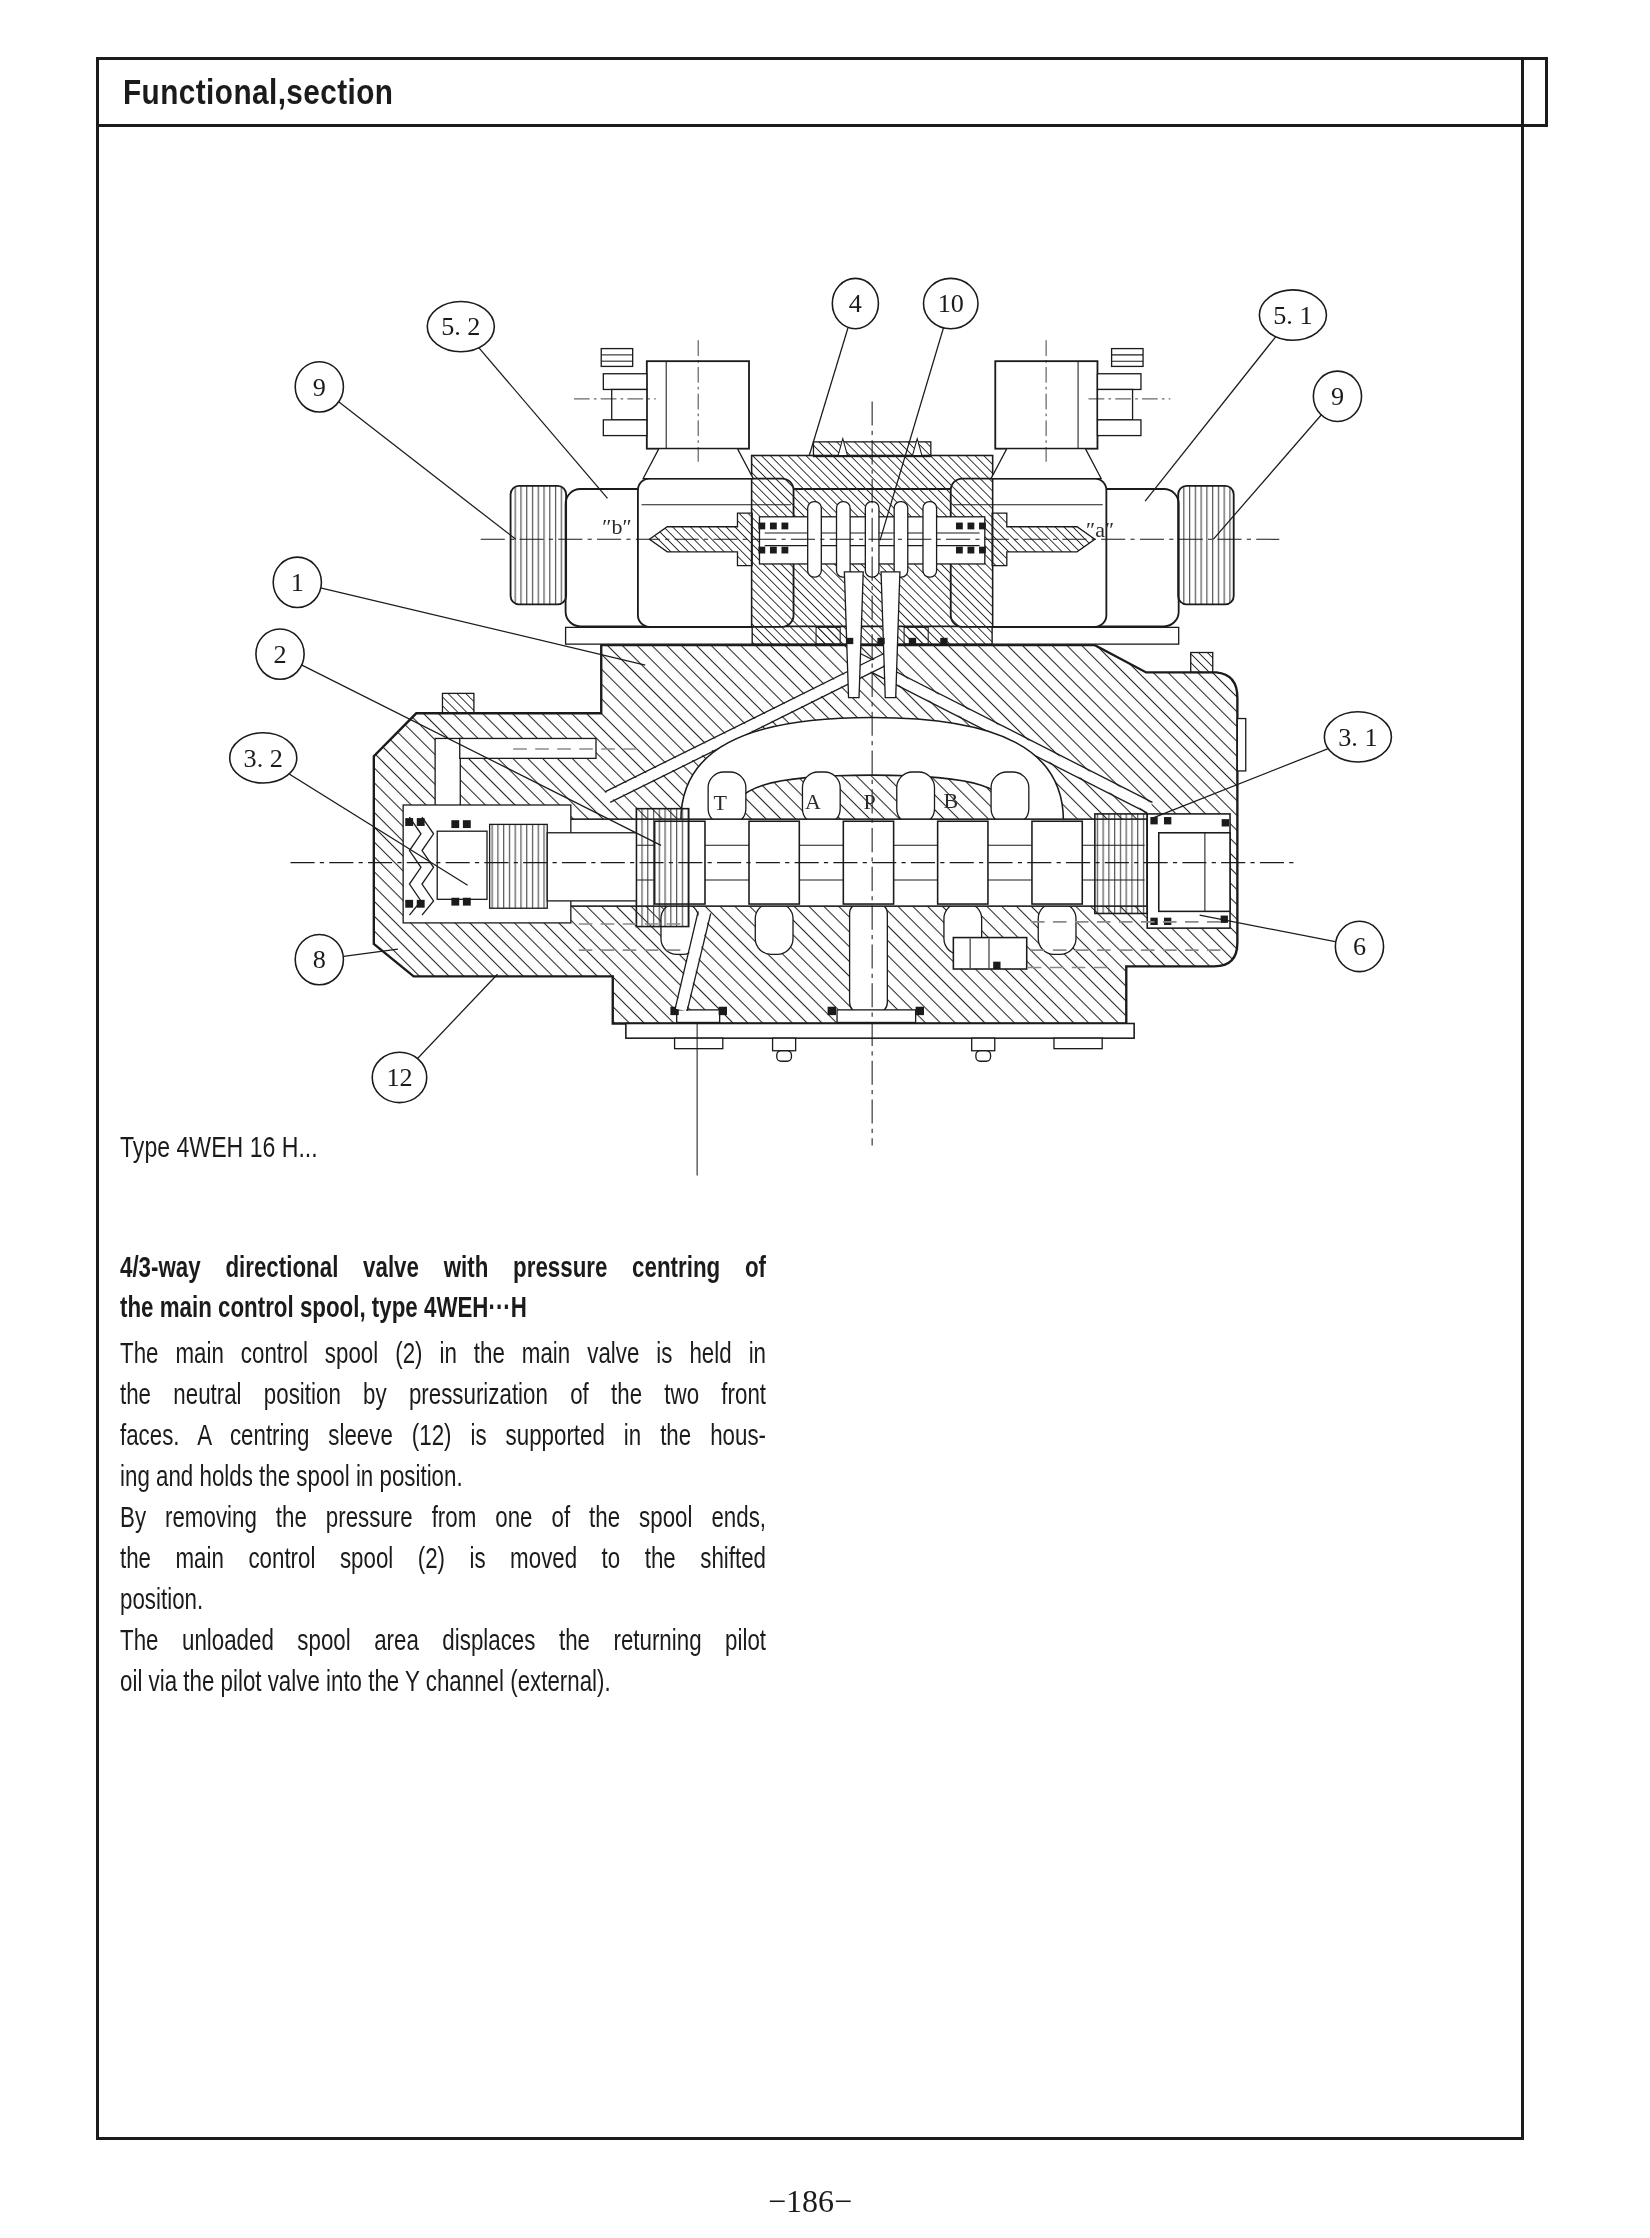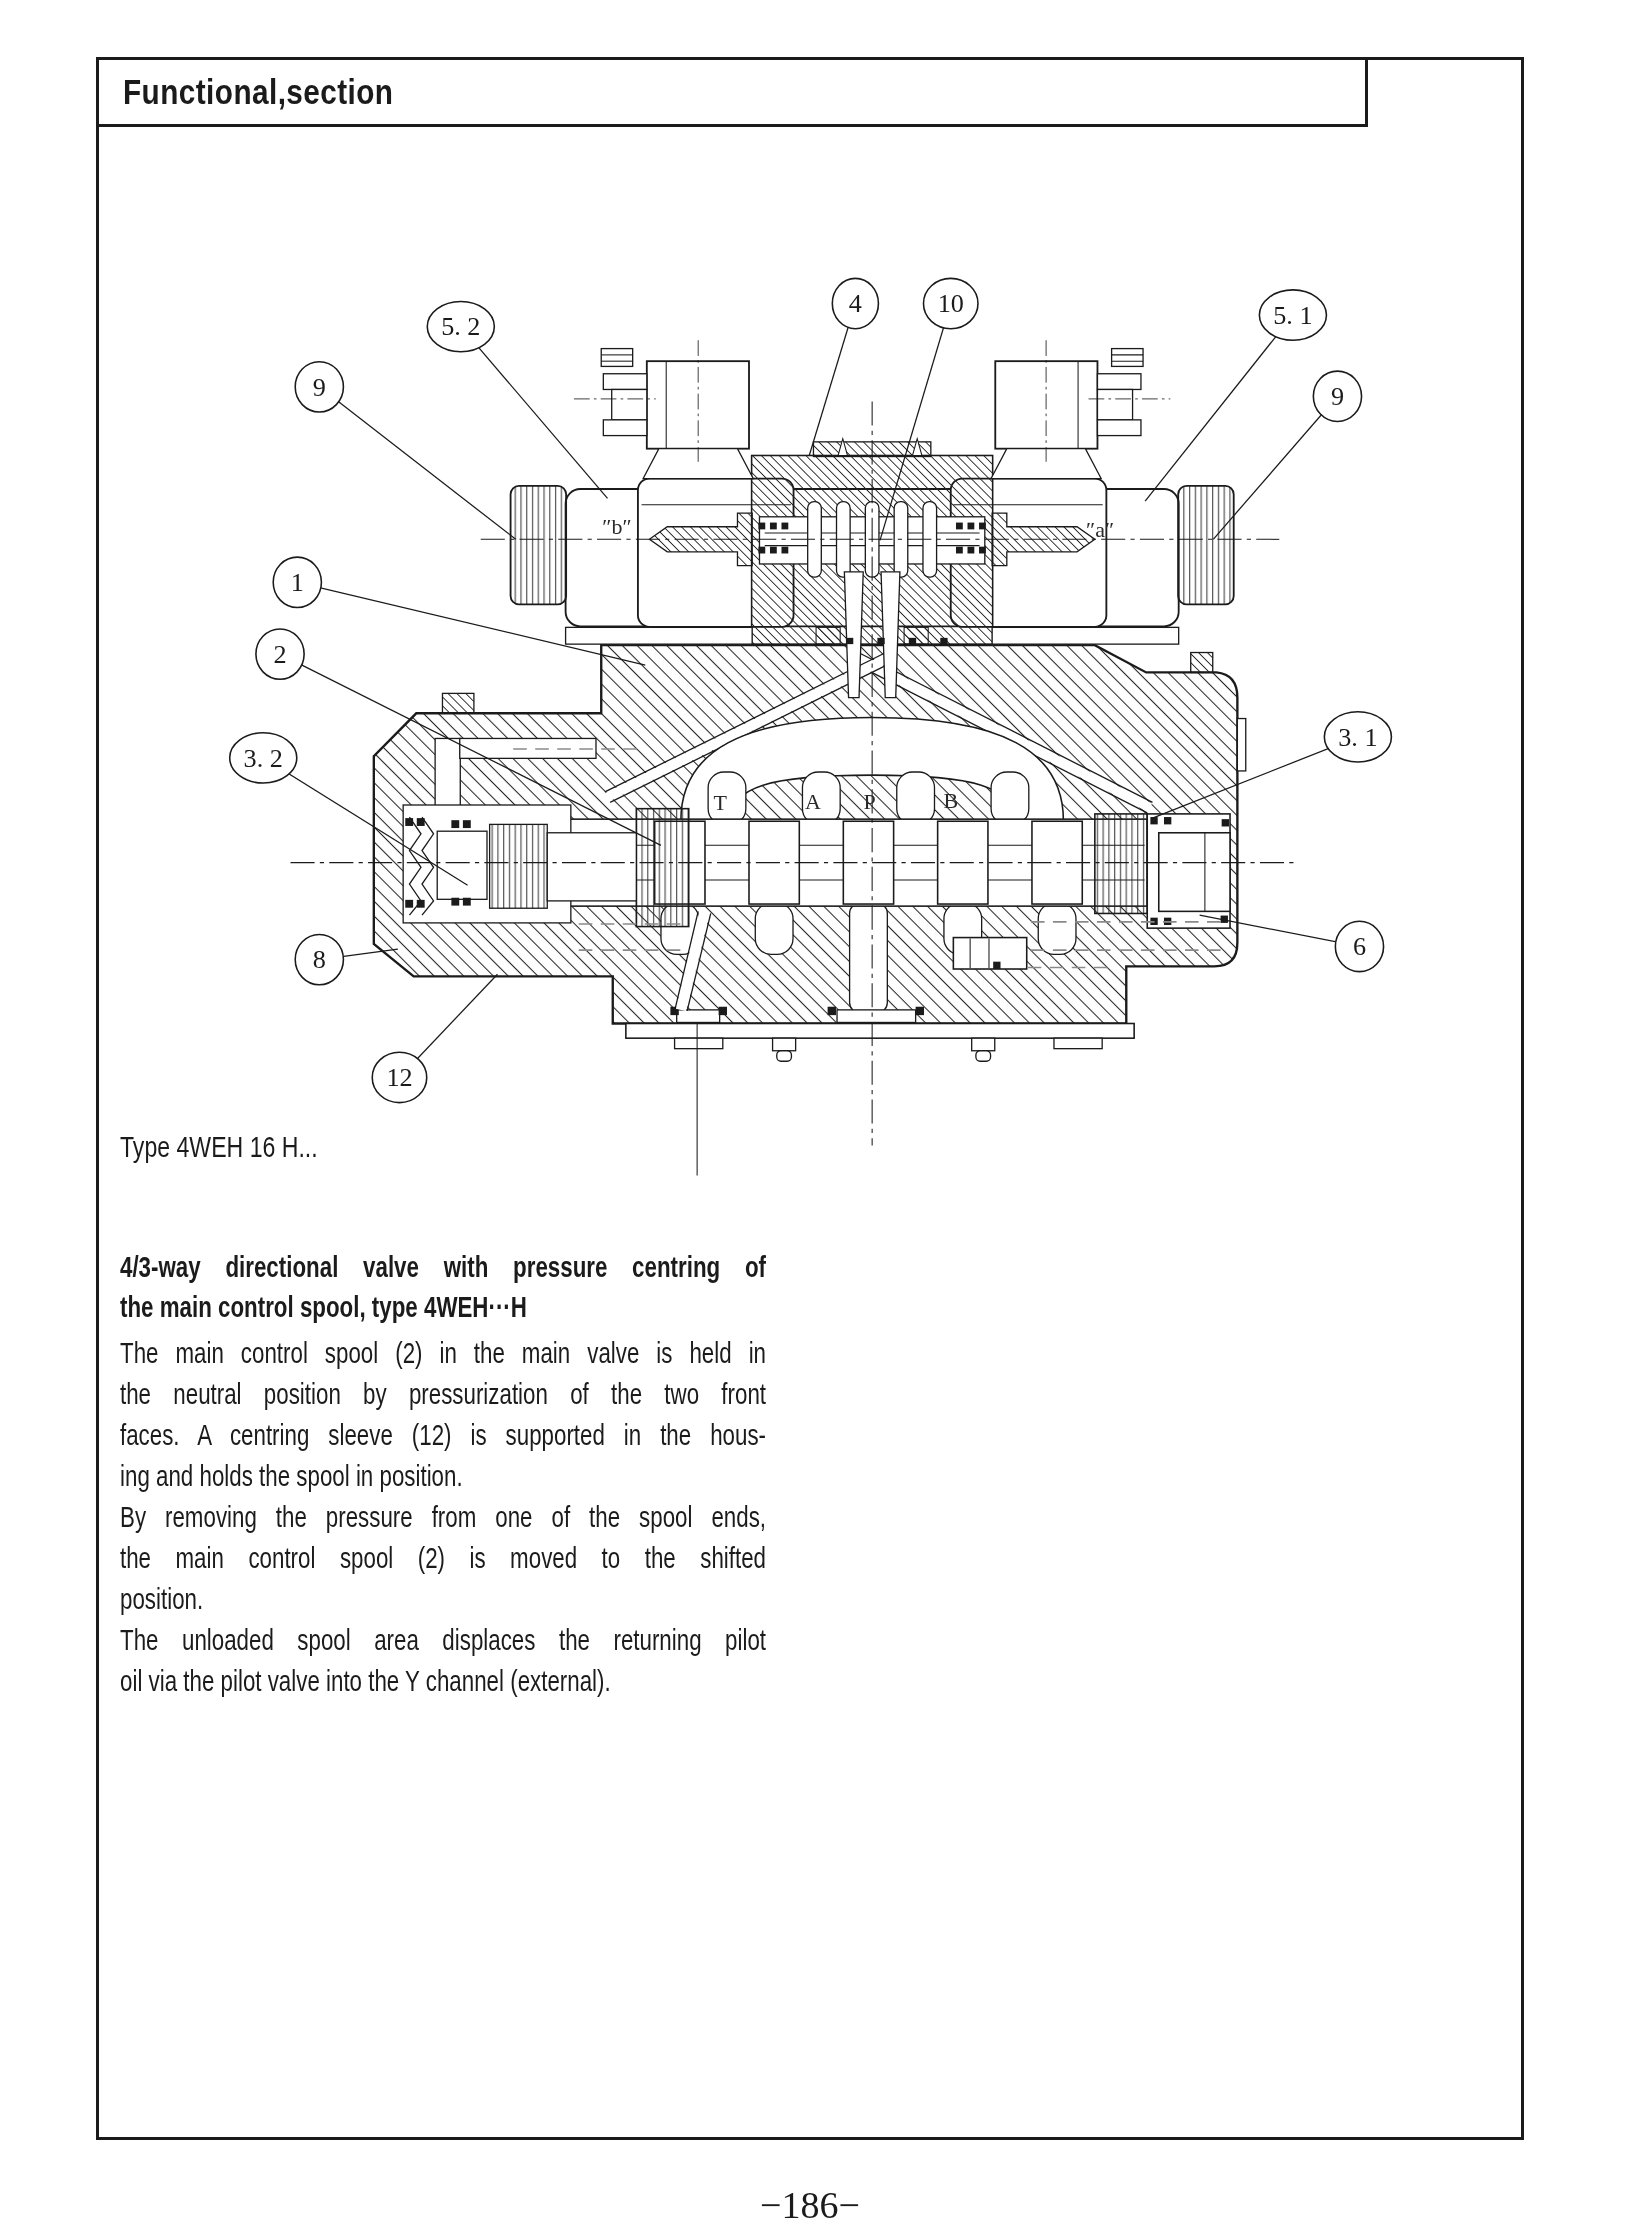--- a/index.html
+++ b/index.html
@@ -1,34 +1,34 @@
 <!DOCTYPE html>
 <html style="font-size:8.4px"><head>
 <meta charset="utf-8">
 <style>
   html,body{margin:0;padding:0;background:#e8e8e8;}
   .page{position:relative;width:1651px;height:2239px;background:#ffffff;overflow:hidden;
         font-family:"Liberation Sans","DejaVu Sans",sans-serif;color:#1b1b1b;}
   .frame{position:absolute;left:96px;top:57px;width:1428px;height:2083px;
          border:3.7px solid #1b1b1b;box-sizing:border-box;}
-  .hdr{position:absolute;left:96px;top:57px;width:1272px;height:70px;
+  .hdr{position:absolute;left:96px;top:57px;width:1452px;height:70px;
        border:3.7px solid #1b1b1b;border-bottom:3.7px solid #1b1b1b;box-sizing:border-box;
        display:flex;align-items:center;}
   .hdr span{display:inline-block;margin-left:23.6px;font-weight:bold;font-size:35px;
        letter-spacing:0.5px;transform:scaleX(0.85);transform-origin:0 50%;white-space:nowrap;}
   .diagram{position:absolute;left:225px;top:273px;width:1310px;height:933px;}
 
   .article{position:absolute;left:120px;top:1126px;width:839px;
            transform:scaleX(0.77);transform-origin:0 0;}
   .caption{font-size:30px;line-height:42px;white-space:nowrap;}
   .heading{margin-top:79px;font-weight:bold;font-size:29px;line-height:40px;}
   .bodytx{margin-top:6.3px;font-size:29px;line-height:41px;}
   .j{text-align:justify;text-align-last:justify;}
   .pgno{position:absolute;top:2183px;left:96px;width:1428px;text-align:center;
-        font-family:"Liberation Serif","DejaVu Serif",serif;font-size:38px;}
+        font-family:"Liberation Serif","DejaVu Serif",serif;font-size:32px;}
 
   
   .ln{stroke:#1b1b1b;fill:none;stroke-width:3;}
   .t2{stroke-width:2;} .t25{stroke-width:2.5;} .t35{stroke-width:3.5;} .t4{stroke-width:4.5;}
   .w{fill:#ffffff;} .h{fill:url(#ht);} .hd{fill:url(#hd);} .v{fill:url(#vl);}
   .b{fill:#1b1b1b;stroke:none;}
   .wl{stroke:#ffffff;fill:none;}
   .cl{stroke:#1b1b1b;fill:none;stroke-width:2;stroke-dasharray:46 10 8 10;}
   .cl2{stroke:#1b1b1b;fill:none;stroke-width:1.6;stroke-dasharray:30 8 5 8;}
   .dsh{stroke:#8a8a8a;fill:none;stroke-width:3;stroke-dasharray:26 16;}

